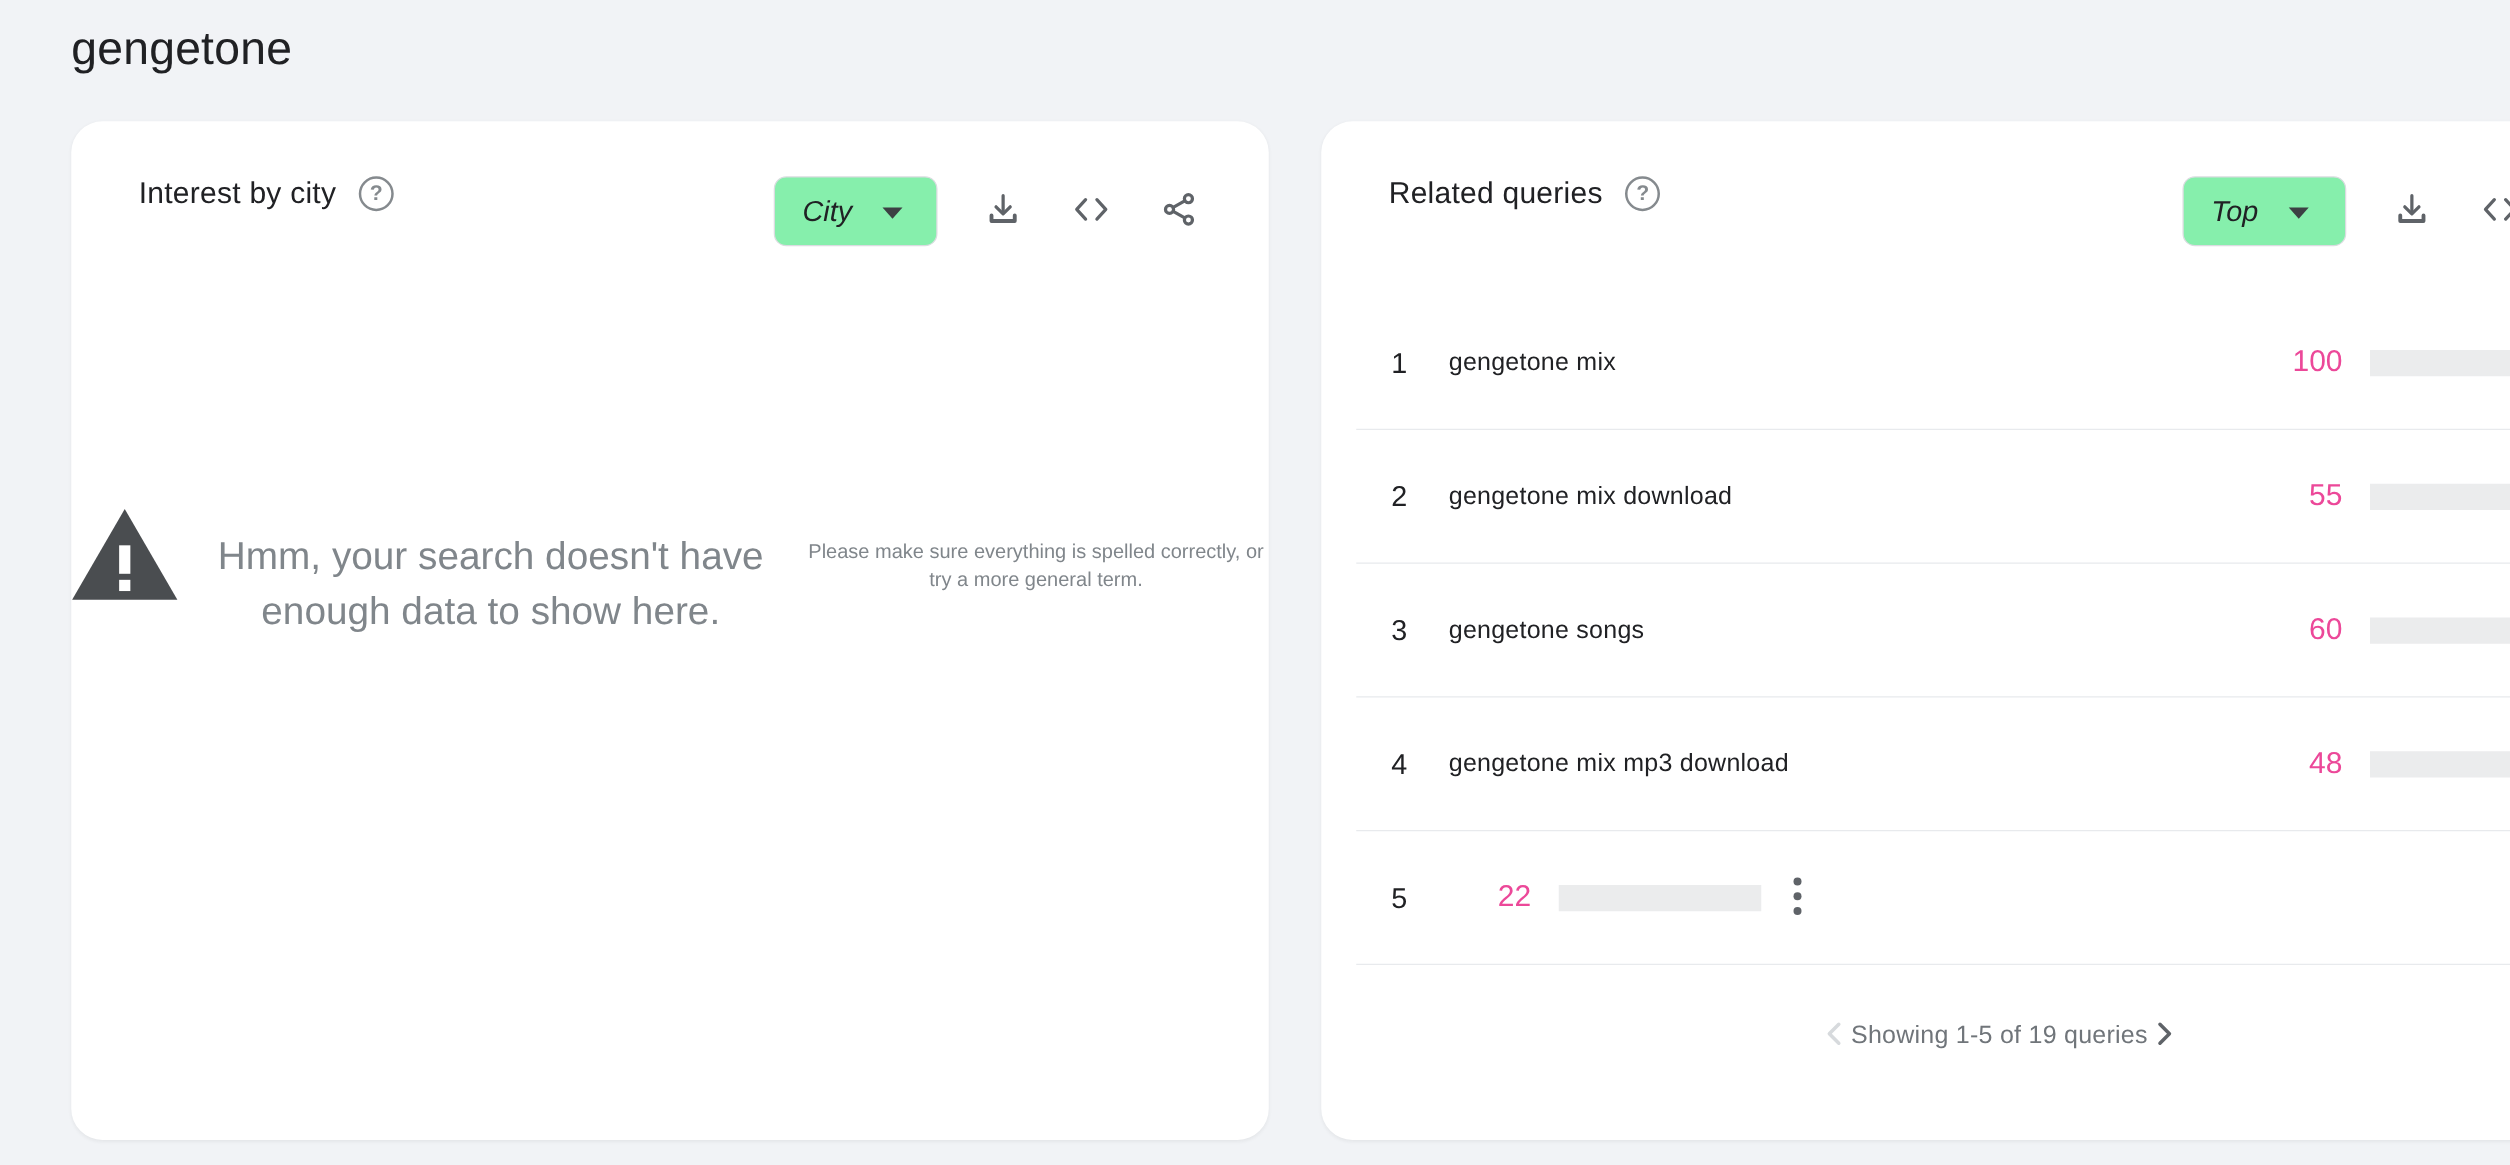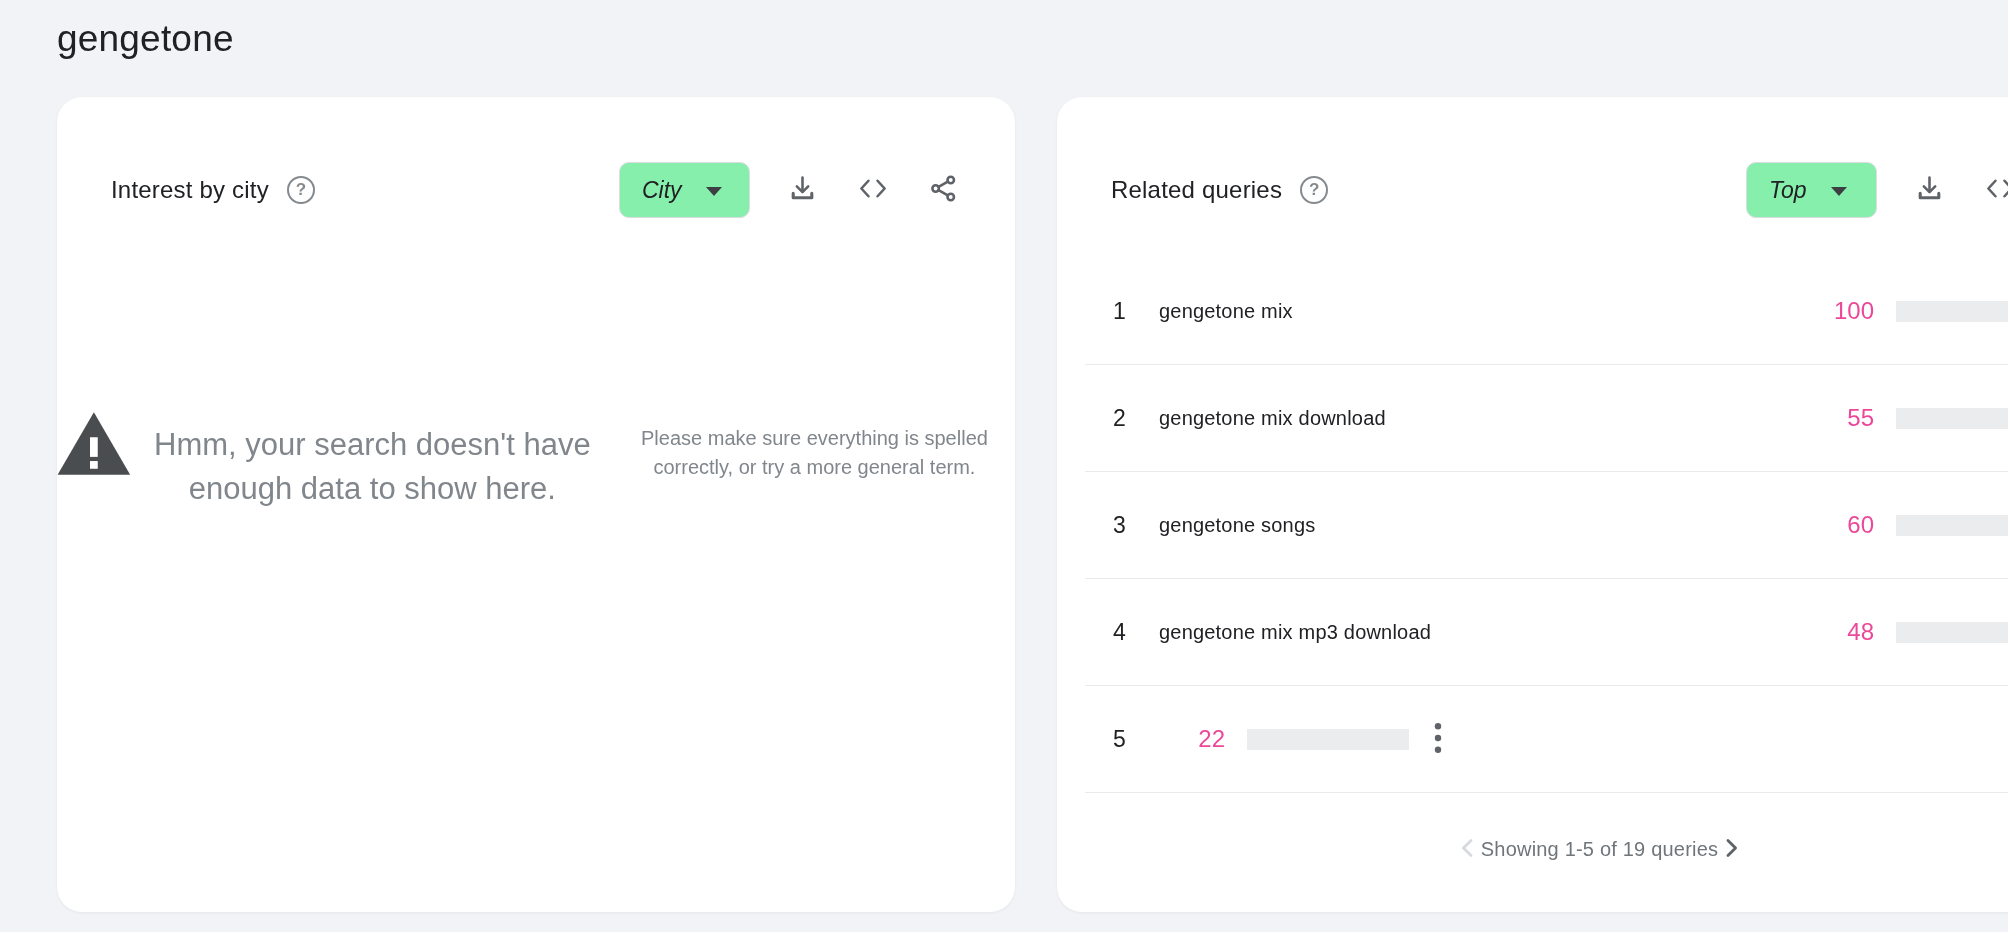--- a/index.html
+++ b/index.html
@@ -17,23 +17,22 @@
   }
   .card {
     position:absolute; top:97px; height:815px;
     background:#ffffff; border-radius:25px;
     box-shadow:0 1px 3px rgba(32,33,36,.06);
   }
   .card.left  { left:57px;  width:958px; }
   .card.right { left:1057px; width:1085px; }
 
   .card-header {
-    display:flex; align-items:center;
-    padding:33px 56px 0 54px;
-    margin-top:32px;
+    display:flex; 
+    padding:44px 56px 0 54px;
   }
   .card-title { font-size:24px; color:#202124; letter-spacing:.2px; }
   .help-icon {
     width:28px; height:28px; margin-left:18px;
     border:2px solid #858a8e; border-radius:50%;
     display:flex; align-items:center; justify-content:center;
     font-size:17px; font-weight:700; color:#858a8e; cursor:pointer;
     flex:0 0 auto;
   }
   .header-controls { margin-left:auto; display:flex; align-items:center; gap:37px; }
@@ -57,21 +56,21 @@
     position:absolute; left:0; top:278px; width:100%;
     display:flex; flex-direction:row; align-items:center; text-align:center;
   }
   .warn-triangle { width:124px; height:109px; }
   .empty-headline {
     margin-top:48px; max-width:500px;
     font-size:31px; line-height:1.42; color:#80868b;
   }
   .empty-subtext {
     margin-top:20px; max-width:570px;
-    font-size:20px; line-height:1.45; color:#80868b;
+    font-size:16px; line-height:1.45; color:#80868b;
   }
 
   
   .query-rows { margin:40px 26px 0 28px; }
   .query-row {
     display:flex; align-items:center; height:107px;
     border-bottom:1px solid #e8eaed; padding-left:28px;
   }
   .query-rank  { width:46px; font-size:23px; color:#202124; }
   .query-text  { flex:1; font-size:20px; color:#202124; cursor:pointer; letter-spacing:.2px; }

